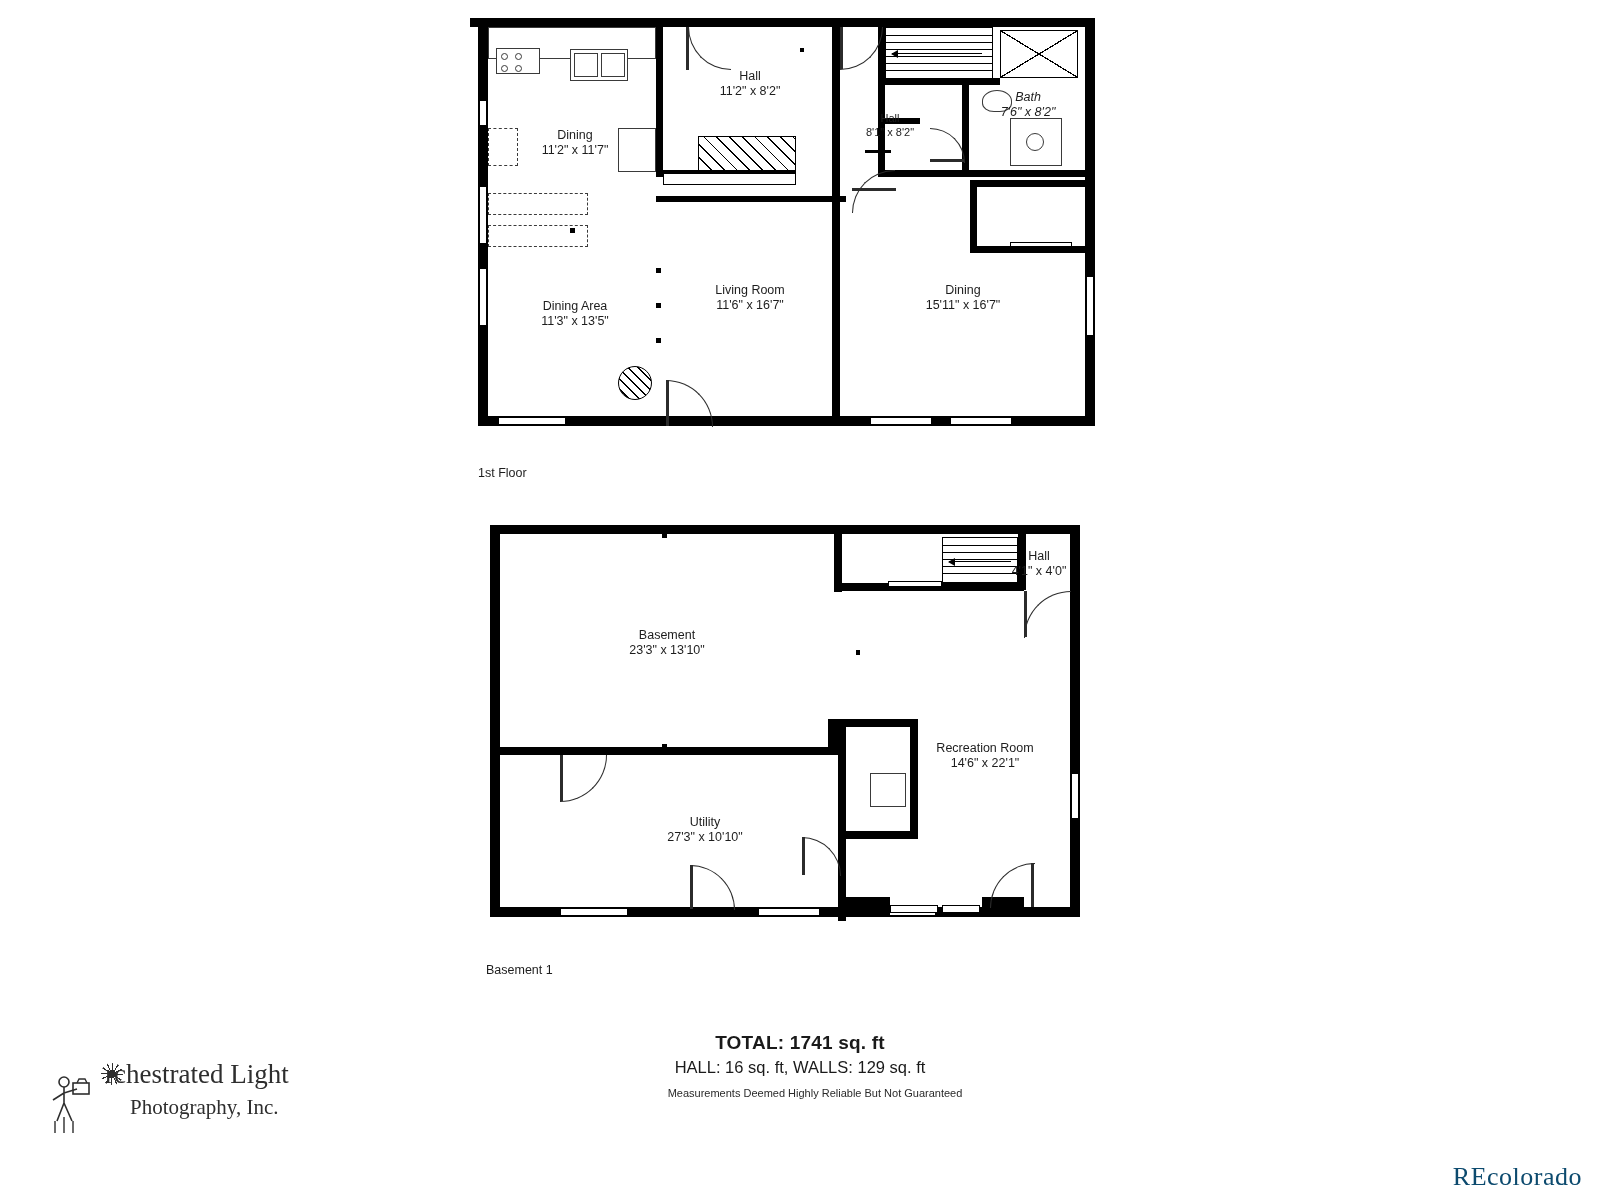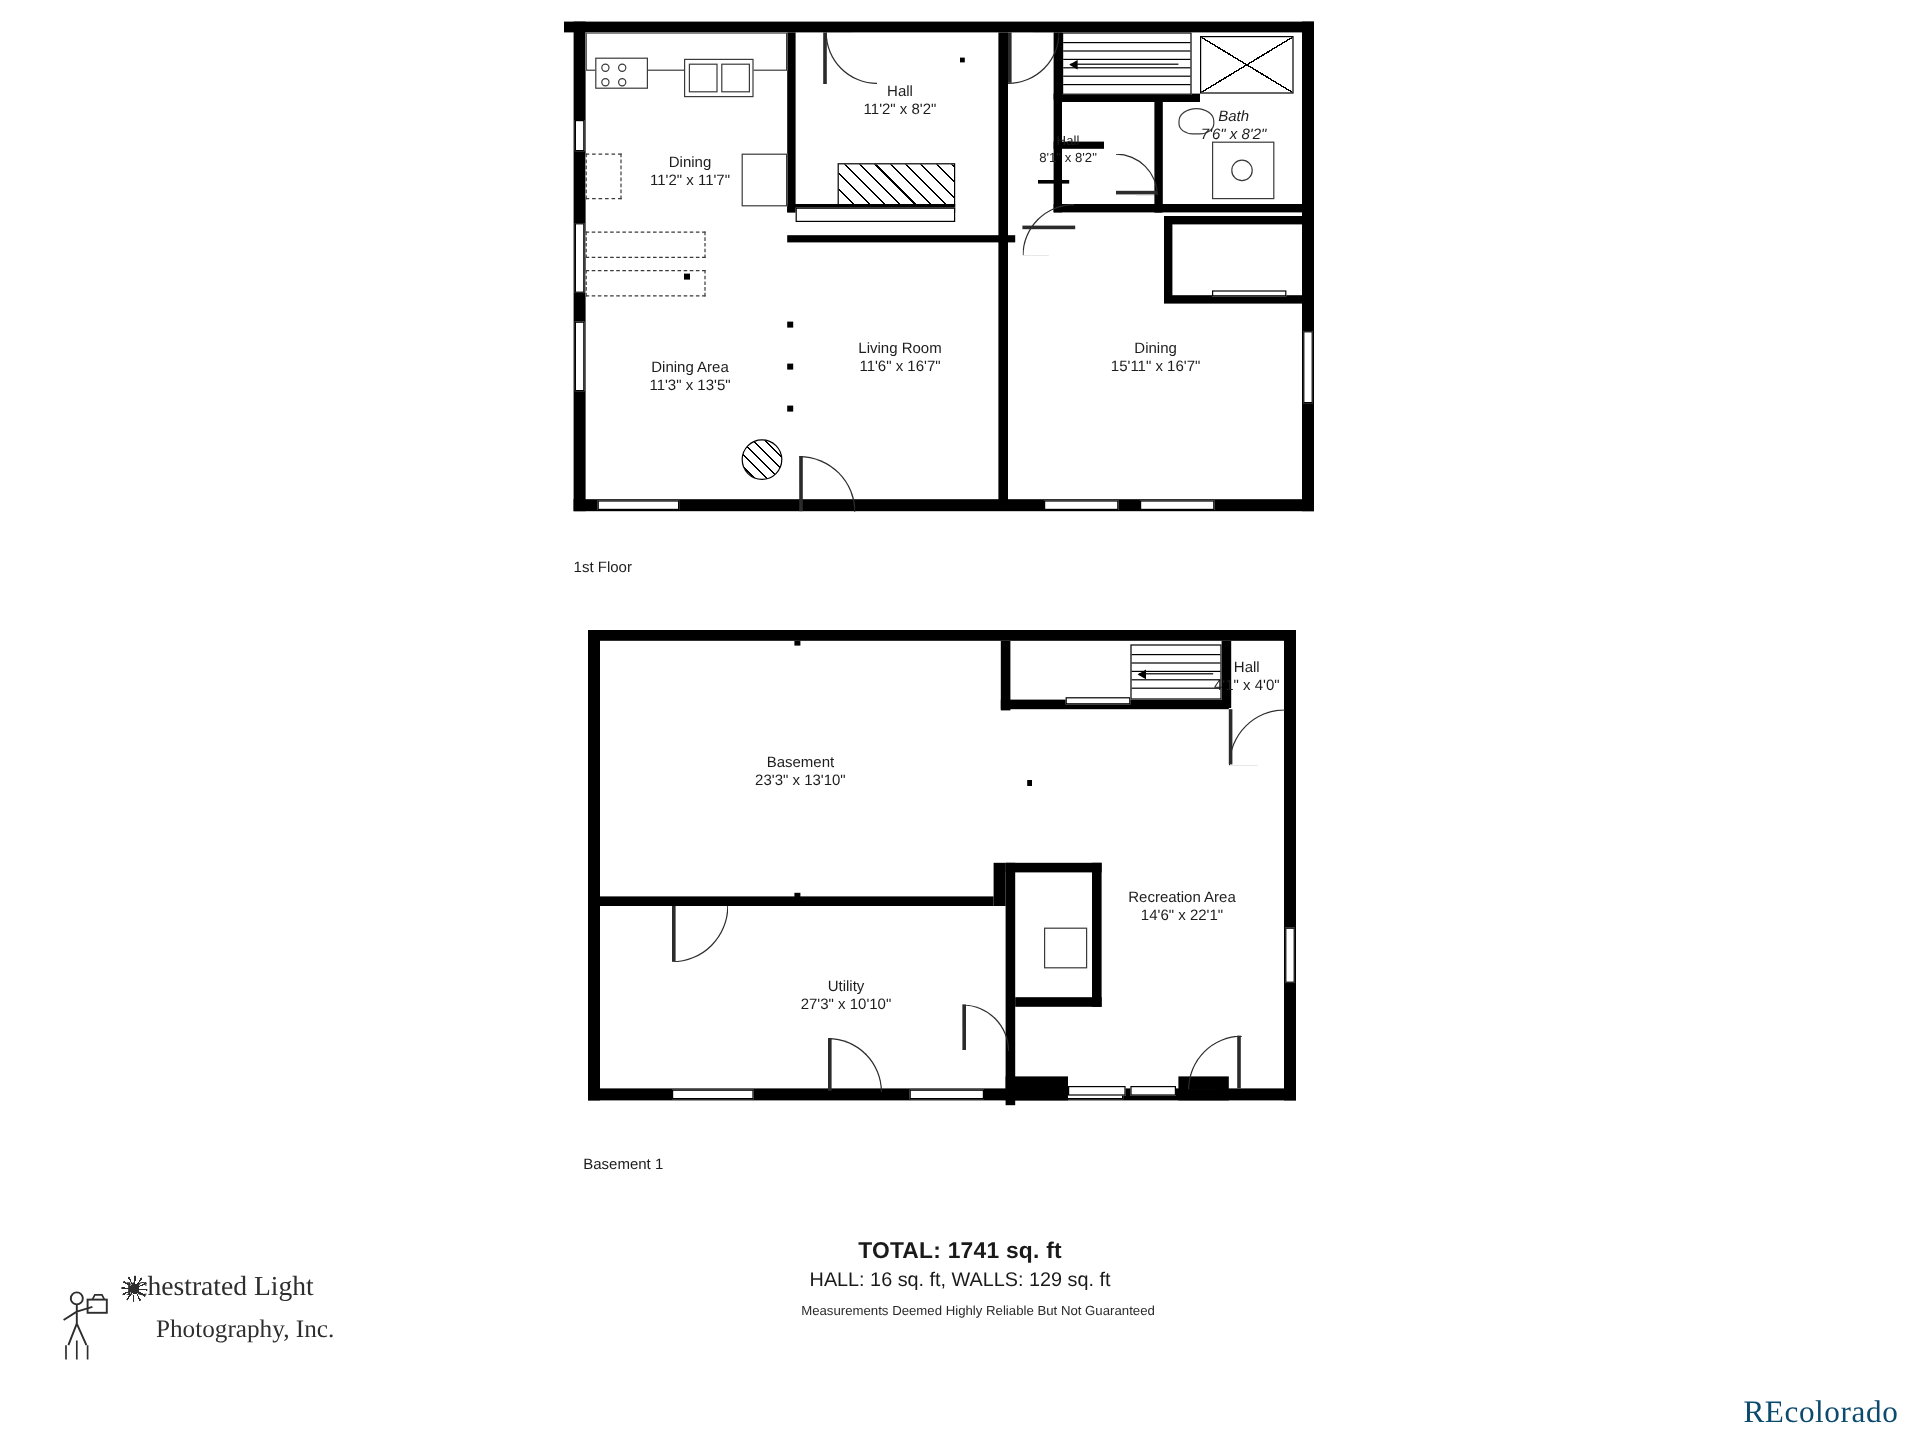--- a/index.html
+++ b/index.html
@@ -174,21 +174,21 @@
     left: 45px;
     top: 1055px;
     width: 270px;
     height: 95px;
   }
   .logo .script {
     position: absolute;
     left: 60px;
     top: 4px;
     font-family: "Liberation Serif", serif;
-    font-size: 23px;
+    font-size: 27px;
     color: #2e2e2e;
     white-space: nowrap;
   }
   .logo .script2 {
     position: absolute;
     left: 85px;
     top: 40px;
     font-family: "Liberation Serif", serif;
     font-size: 21px;
     color: #2e2e2e;
@@ -413,21 +413,21 @@
 
     <div class="label" style="left:110px; top:103px; width:134px;">
       <span class="name">Basement</span>
       <span class="dims">23'3" x 13'10"</span>
     </div>
     <div class="label" style="left:494px; top:24px; width:110px;">
       <span class="name">Hall</span>
       <span class="dims">4'1" x 4'0"</span>
     </div>
     <div class="label" style="left:428px; top:216px; width:134px;">
-      <span class="name">Recreation Area</span>
+      <span class="name">Recreation Room</span>
       <span class="dims">14'6" x 22'1"</span>
     </div>
     <div class="label" style="left:148px; top:290px; width:134px;">
       <span class="name">Utility</span>
       <span class="dims">27'3" x 10'10"</span>
     </div>
   </div>
 
   <div class="floor-caption" style="left:486px; top:963px;">Basement 1</div>
 

